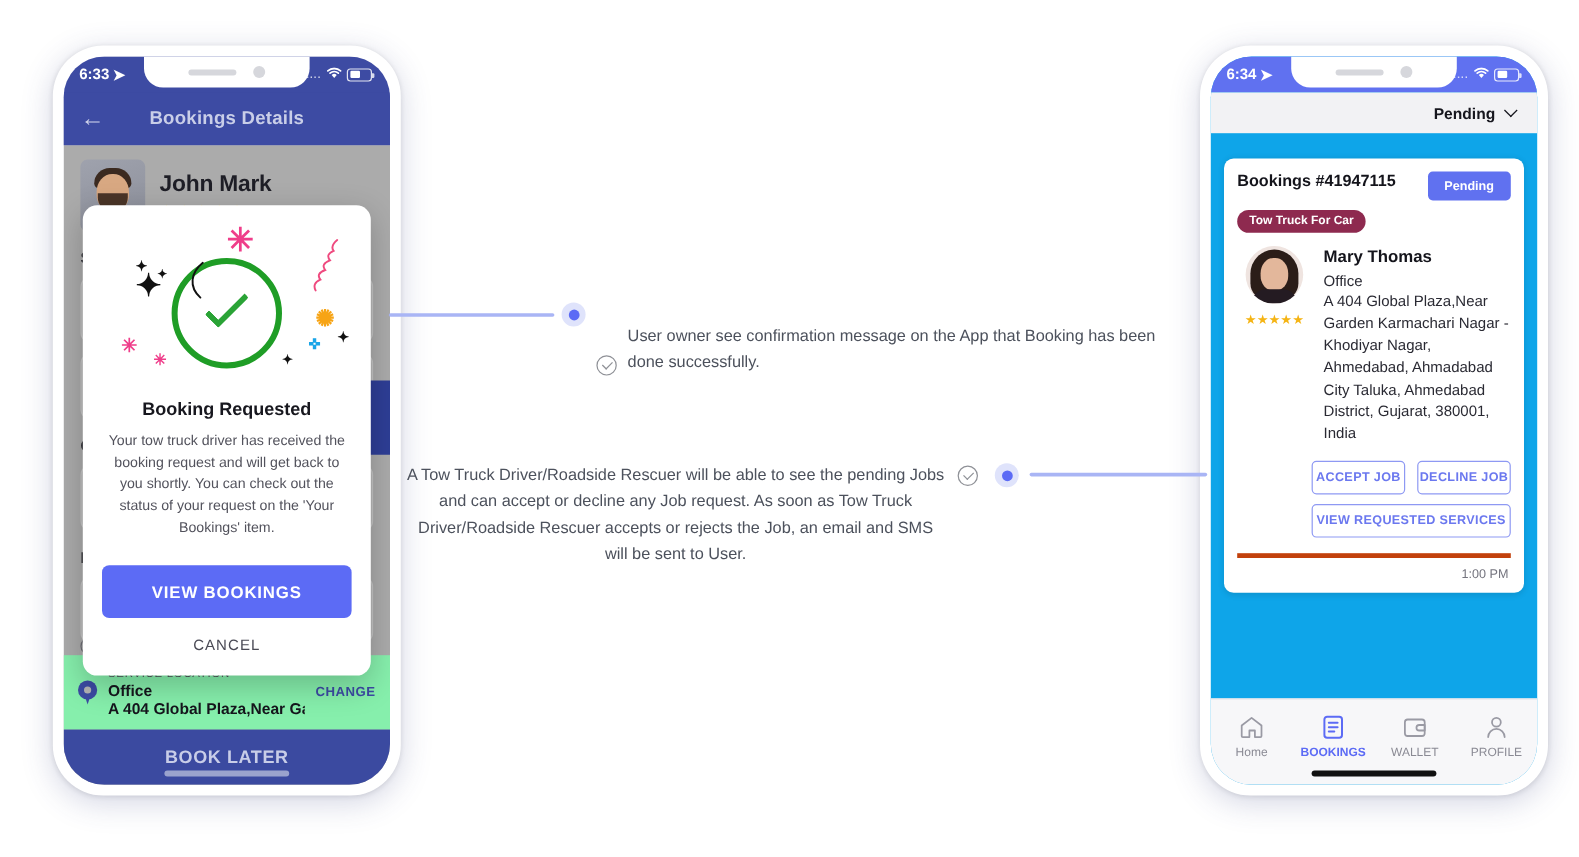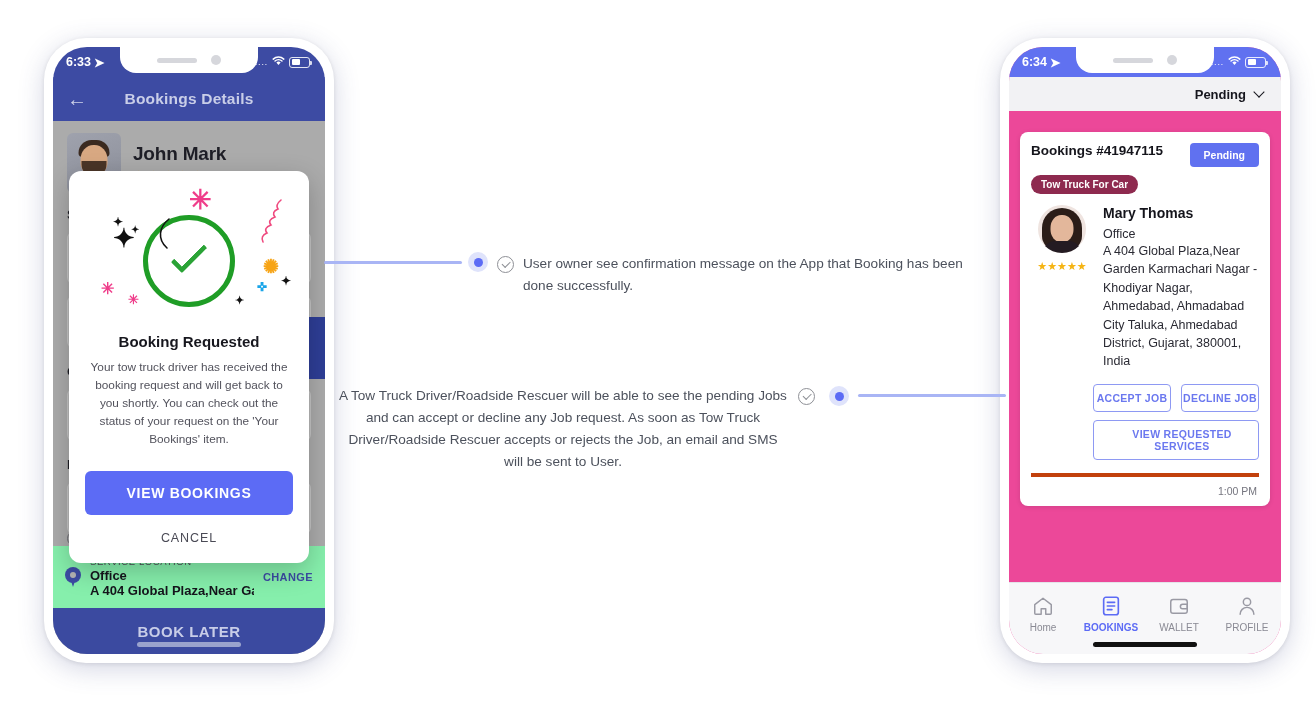--- a/index.html
+++ b/index.html
@@ -144,21 +144,21 @@
     display:flex; align-items:center; justify-content:center; cursor:pointer;
     border:none; width:100%;
   }
   .btn-text {
     margin-top: 16px; text-align:center; color:#4a4a55; font-size:12.5px;
     font-weight:400; letter-spacing:.9px; cursor:pointer;
   }
 
   
   #phone-right { left: 1000px; top: 38px; }
-  #phone-right .phone-screen { background:#ec4899; }
+  #phone-right .phone-screen { background:#0ea5e9; }
   .rp-top { background:#6071f0; }
   .rp-navbar { background:#6071f0; height: 40px; display:flex; align-items:center; justify-content:center; }
   .rp-title { font-size:15.5px; color:#ffffff; font-weight:500; }
   .rp-filterbar { height: 34px; display:flex; align-items:center; justify-content:flex-end; padding-right:18px; gap:9px; background:#f2f2f4;}
   .rp-filter-label { font-size:13px; font-weight:800; color:#16161d; }
   .chev { width:8px;height:8px;border-right:1.8px solid #16161d;border-bottom:1.8px solid #16161d;transform:rotate(45deg);margin-top:-4px;}
   .rp-card {
     margin: 21px 11px 0 11px; background:#ffffff; border-radius:8px;
     box-shadow: 0 1px 5px rgba(0,0,0,.12);
     padding: 11px 11px 0 11px;
@@ -181,21 +181,21 @@
   .rp-pname { font-size:14px; font-weight:800; color:#14141b; }
   .rp-ptype { font-size:12.5px; color:#2a2a33; margin-top:6px; }
   .rp-paddr { font-size:12.5px; color:#2a2a33; line-height:1.47; margin-top:1px; }
   .rp-actions { margin-top:13px; padding-left: 62px; }
   .rp-arow { display:flex; gap:10px; }
   .obtn {
     border:1.2px solid #8e99f3; color:#6b78ef; background:#fff;
     border-radius:4px; font-size:10.5px; font-weight:600; letter-spacing:.3px;
     padding: 7px 0; text-align:center; cursor:pointer; flex:1;
   }
-  .obtn.wide { width:100%; margin-top:8px; flex:none;padding-left:12px; }
+  .obtn.wide { width:100%; margin-top:8px; flex:none; }
   .rp-time { border-top:4px solid #c2410c; margin-top:13px; padding:8px 2px 9px 0; text-align:right; font-size:10.5px; color:#75757f; }
 
   .rp-tabbar {
     position:absolute; left:0; right:0; bottom:0; height: 72px;
     background:#f7f7f9; border-top:1px solid #e4e4ea;
     display:flex; align-items:flex-start; padding-top:10px;
   }
   .tab { flex:1; text-align:center; }
   .tab .ti { height:26px; display:flex; align-items:center; justify-content:center; }
   .tab .tl { font-size:10px; color:#8a8a94; margin-top:3px; }
@@ -431,21 +431,21 @@
       </div>
 
       <div class="home-indicator" style="background:#111;"></div>
     </div>
   </div>
 
   <div class="conn-line" style="left:324px; top:261px; width:138px;"></div>
   <div class="conn-dot" style="left:468px; top:252px;">
       <i></i>
     </div>
-  <div class="anno" style="left:497px; top:253px; width:490px; display:flex; gap:9px; align-items:flex-start;">
+  <div class="anno" style="left:497px; top:269px; width:490px; display:flex; gap:9px; align-items:flex-end;">
     <span class="check-ico" style="margin-top:3px;"></span>
     <span>User owner see confirmation message on the App that Booking has been done successfully.</span>
   </div>
 
   <div class="anno" style="left:338px; top:385px; width:450px; text-align:center;">
     <span>A Tow Truck Driver/Roadside Rescuer will be able to see the pending Jobs and can accept or decline any Job request. As soon as Tow Truck Driver/Roadside Rescuer accepts or rejects the Job, an email and SMS will be sent to User.</span>
   </div>
   <span class="check-ico" style="position:absolute; left:798px; top:388px;"></span>
   <div class="conn-dot" style="left:829px; top:386px;">
       <i></i>

